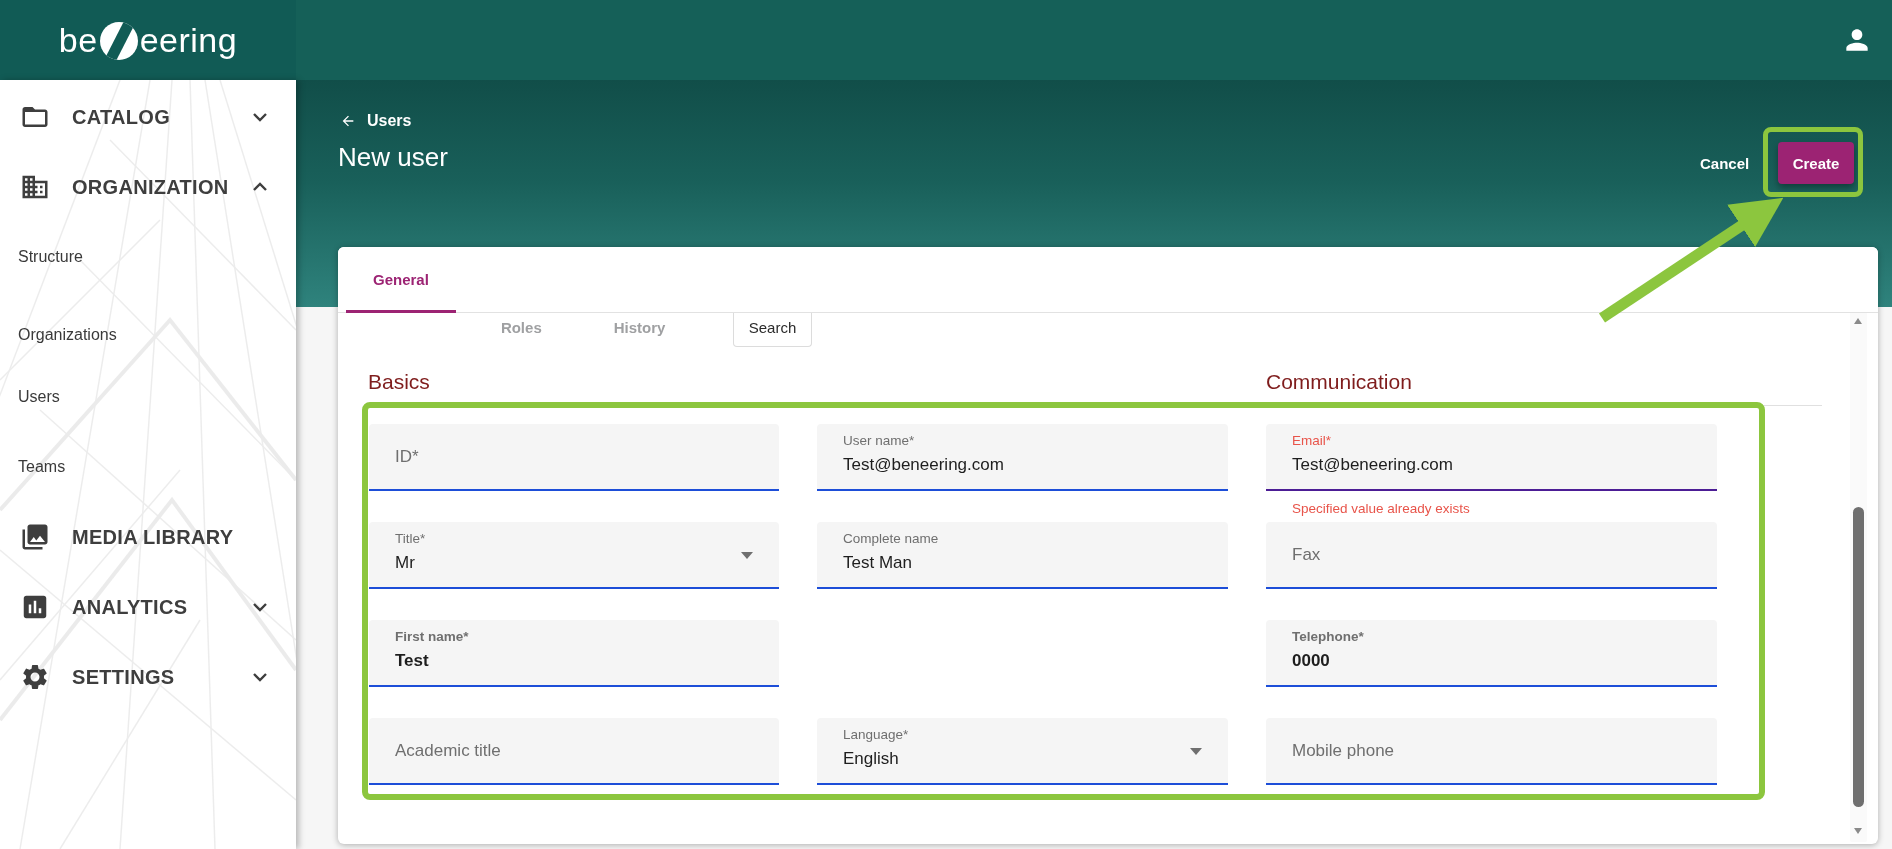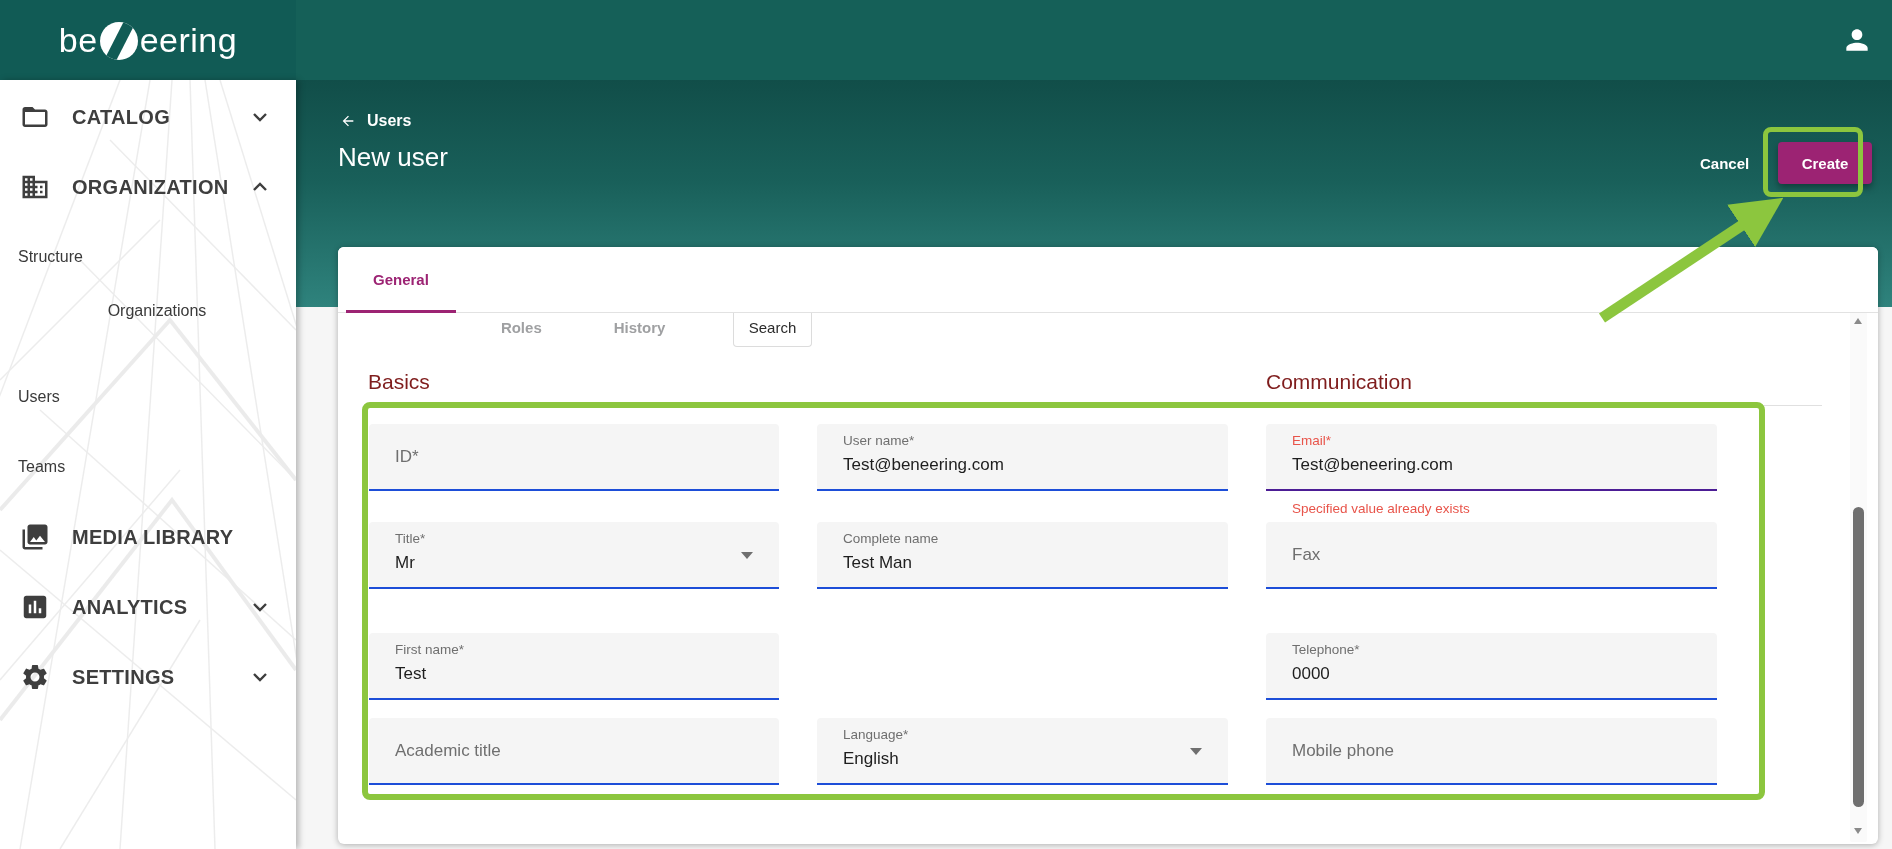--- a/index.html
+++ b/index.html
@@ -32,21 +32,21 @@
   .chev { width:16px; height:10px; }
 
   
   #page-header { left:296px; top:80px; width:1596px; height:227px;
                  background:linear-gradient(180deg,#114E49 0%, #19605A 45%, #2F837D 100%); }
   #back-row { left:338px; top:112px; display:flex; align-items:center; gap:9px; color:#fff; cursor:pointer; }
   #back-row .back-label { font-size:16px; font-weight:700; color:#fff; }
   #page-title { left:338px; top:142px; font-size:26px; font-weight:500; color:#fff;text-align:center; }
   #cancel-btn { left:1688px; top:148px; height:30px; padding:0 12px; display:flex; align-items:center;
                 color:#fff; font-size:15px; font-weight:700; cursor:pointer; background:transparent; border:none; }
-  #create-btn { left:1778px; top:142px; width:94px; height:42px; background:#9C2373; border:none;
+  #create-btn { left:1778px; top:142px; width:76px; height:42px; background:#9C2373; border:none;
                 border-radius:4px; color:#fff; font-size:15px; font-weight:700; cursor:pointer;
                 box-shadow:0 4px 7px rgba(0,0,0,.35); }
 
   
   #card { left:338px; top:247px; width:1540px; height:597px; background:#fff; border-radius:6px;
           box-shadow:0 1px 6px rgba(0,0,0,.3); }
   #tabbar { position:absolute; left:0; top:0; width:100%; height:66px; background:#fff;
             border-radius:6px 6px 0 0; border-bottom:1px solid #E2E2E2; display:flex;
             padding-left:8px; z-index:3; }
   .tab { height:100%; display:flex; align-items:center; justify-content:center; padding:0 27px;
@@ -72,21 +72,21 @@
   .field.error { border-bottom:2px solid #4c1d95; }
   .field.error .f-label { color:#E8544A; }
   .f-helper { position:absolute; font-size:13.5px; color:#E8544A; z-index:1; }
   .caret { position:absolute; right:26px; top:30px; width:0; height:0;
            border-left:6px solid transparent; border-right:6px solid transparent;
            border-top:7px solid #6F6F6F; }
 
   .colA { left:31px;  width:410px; }
   .colB { left:479px; width:411px; }
   .colC { left:928px; width:451px; }
-  .row1 { top:177px; } .row2 { top:275px; } .row3 { top:386px; } .row4 { top:471px; }
+  .row1 { top:177px; } .row2 { top:275px; } .row3 { top:373px;font-weight:bold; } .row4 { top:471px; }
 
   
   #scrollbar { position:absolute; left:1512px; top:63px; width:17px; height:532px; background:#FAFAFA;
                border-radius:2px; z-index:2; }
   #scroll-thumb { position:absolute; left:3px; top:197px; width:11px; height:300px; background:#6F6F6F;
                   border-radius:6px; cursor:grab; }
   .scroll-arrow { position:absolute; left:4px; width:0; height:0; border-left:4.5px solid transparent;
                   border-right:4.5px solid transparent; }
   .scroll-arrow.up { top:8px; border-bottom:6px solid #8A8A8A; }
   .scroll-arrow.down { bottom:8px; border-top:6px solid #8A8A8A; }
@@ -160,21 +160,21 @@
     </svg>
     <span class="nav-label">ORGANIZATION</span>
     <svg class="chev" viewBox="0 0 16 10" fill="none" stroke="#3E3E3E" stroke-width="2.4">
         <path d="M2 8 L8 2 L14 8"></path>
       </svg>
   </div>
 
   <div class="nav-sub" style="top:142px;">
     <span>Structure</span>
   </div>
-  <div class="nav-sub" style="top:196px;justify-content:center;">
+  <div class="nav-sub" style="top:220px;">
     <span>Organizations</span>
   </div>
   <div class="nav-sub" style="top:282px;">
     <span>Users</span>
   </div>
   <div class="nav-sub" style="top:352px;">
     <span>Teams</span>
   </div>
 
   <div class="nav-row" style="top:422px;">

